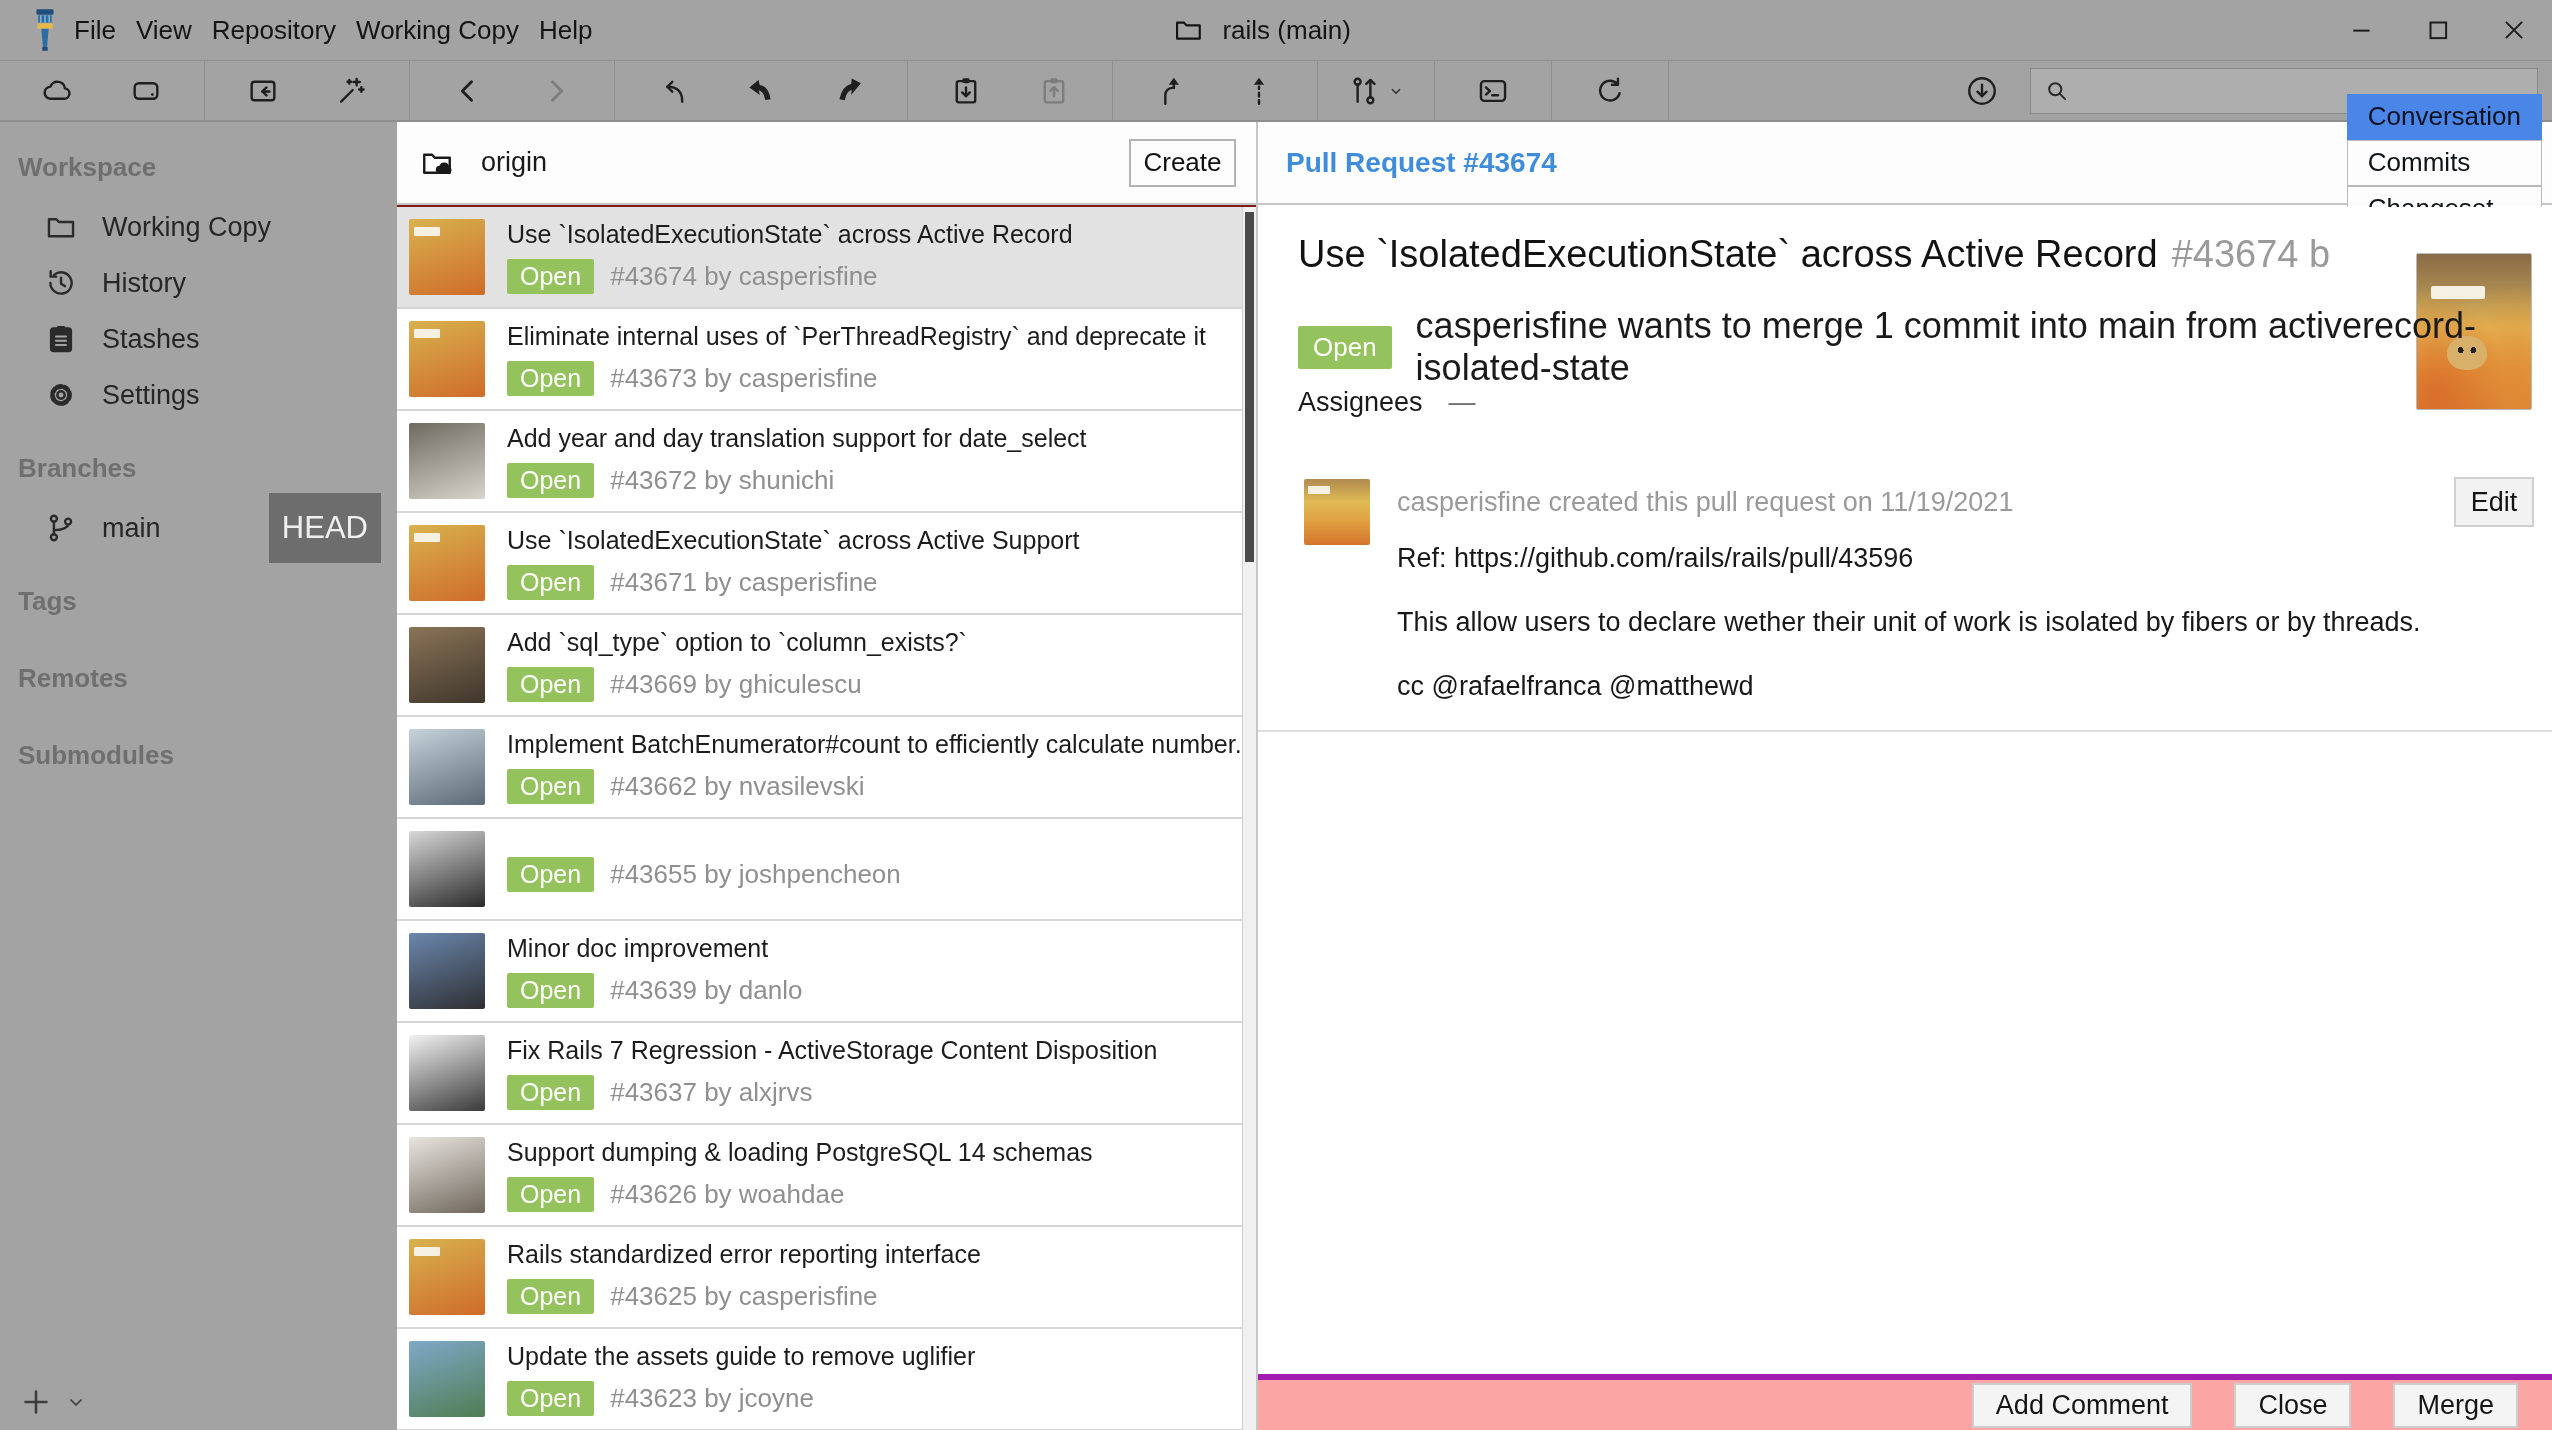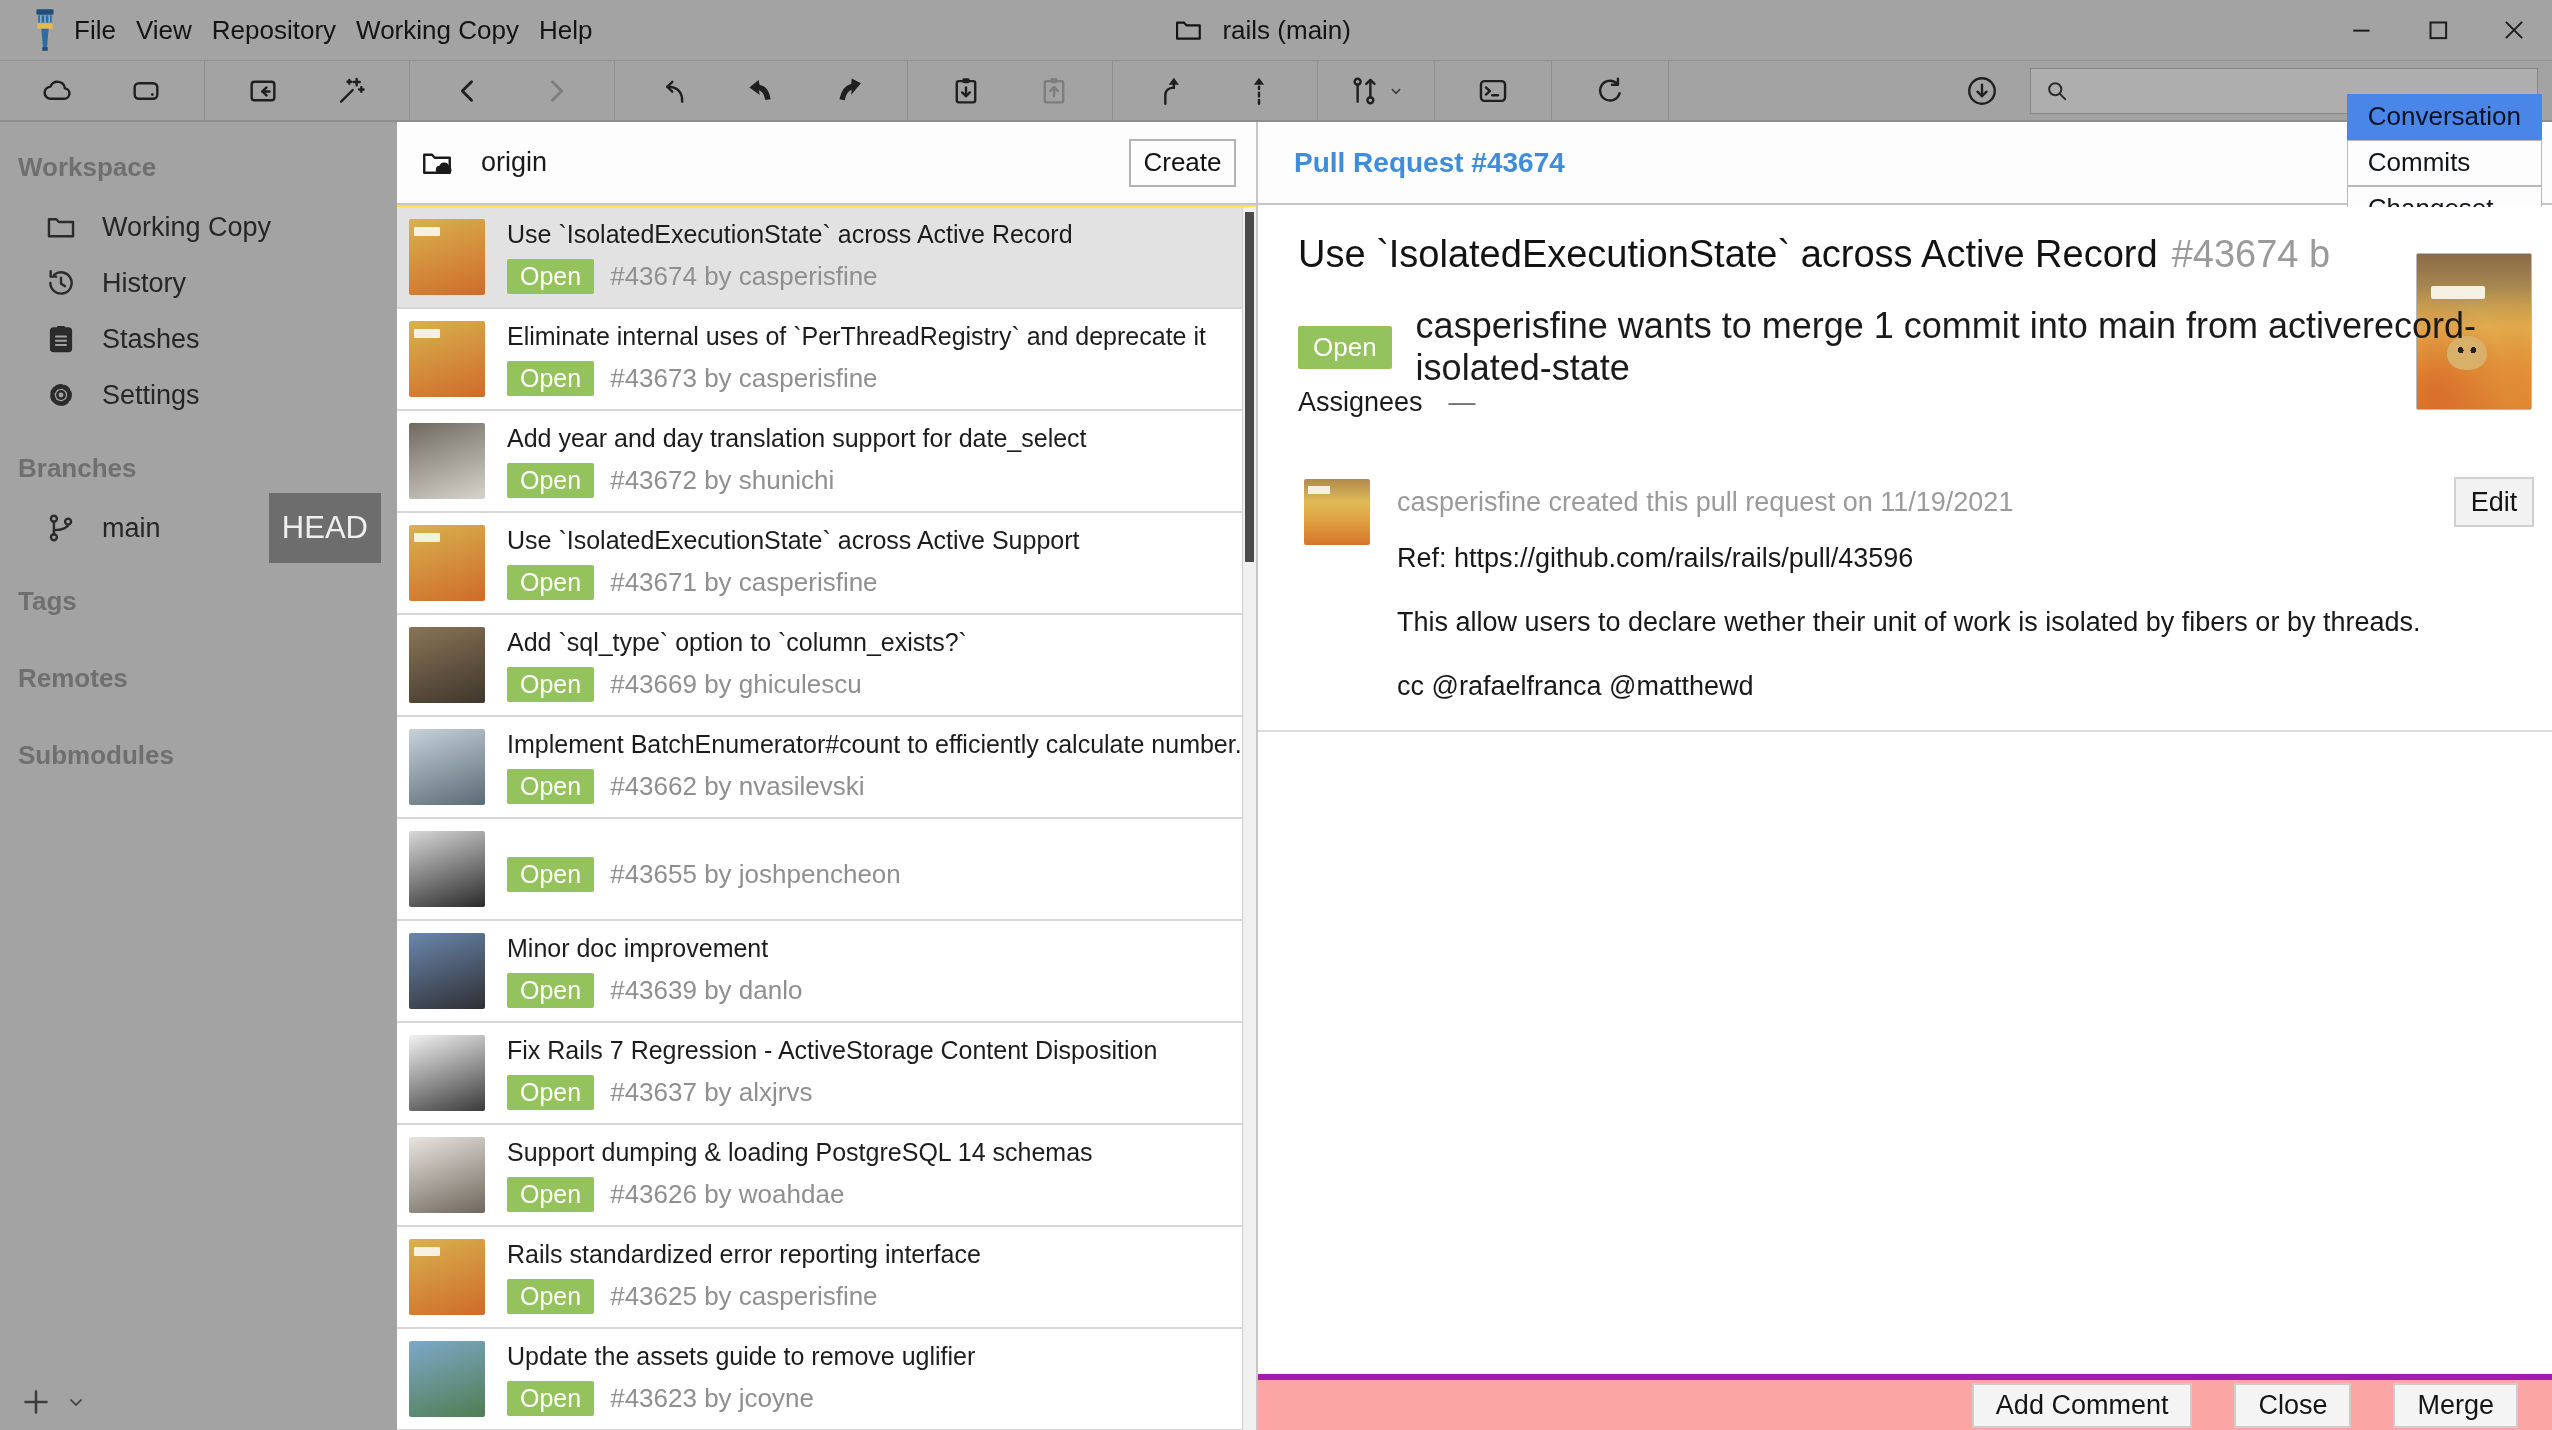--- a/index.html
+++ b/index.html
@@ -47,21 +47,21 @@
   .sb-item .icn{color:#2b2b2b;}
   .sb-badge{margin-left:auto; margin-right:16px; background:var(--headbadge); color:#efefef;
     font-size:31px; padding:17px 13px;}
   .sb-add{position:absolute; left:18px; bottom:10px; display:flex; align-items:center; gap:10px; color:#3c3c3c;}
 
   
   .panel-header{height:83px; background:#fdfdfd; border-bottom:2px solid var(--line);
     display:flex; align-items:center;}
 
   
-  .listpanel{position:absolute; left:397px; top:122px; width:859px; bottom:0; background:#fde047;}
+  .listpanel{position:absolute; left:397px; top:122px; width:859px; bottom:0; background:#7f1d1d;}
   .listpanel .panel-header{padding:0 20px 0 22px;}
   .origin-label{margin-left:26px; font-size:27px; color:#1a1a1a;}
   .create-btn{margin-left:auto; width:107px; height:48px; background:#fdfdfd; border:2px solid #b3b3b3;
     font-size:26px; color:#111; font-family:inherit;}
   .pr-rows{position:absolute; left:0; top:85px; right:14px; bottom:0; overflow:hidden;}
   .pr-row{height:102px; display:flex; align-items:center; padding-left:12px; gap:22px;
     border-bottom:2px solid #d6d6d6; background:#fff;}
   .pr-row.selected{background:#e2e2e2;}
   .pr-avatar{width:76px; height:76px; flex:0 0 76px; border-radius:2px; background:#bbb; position:relative; overflow:hidden;}
   .av-meme::before{content:""; position:absolute; left:5px; top:8px; width:26px; height:9px; background:#f4f0e2; border-radius:1px;}
@@ -69,21 +69,21 @@
   .pr-row-title{font-size:25px; color:var(--ink); white-space:nowrap; overflow:hidden;}
   .pr-row-sub{display:flex; align-items:center; gap:16px; margin-top:10px;}
   .open-badge{background:var(--green); color:#fff; font-size:25px; padding:3px 13px; border-radius:2px;}
   .pr-row-meta{font-size:26px; color:var(--meta); white-space:nowrap;}
   .list-scroll{position:absolute; right:0; top:85px; width:14px; bottom:0; background:#f0f0f0; border-left:1px solid #cfcfcf;}
   .list-thumb{position:absolute; left:2px; right:2px; top:5px; height:350px; background:#4a4a4a;}
 
   
   .detail{position:absolute; left:1256px; top:122px; right:0; bottom:0; background:#fff; border-left:2px solid var(--line);}
   .detail .panel-header{padding:0 10px 0 28px;}
-  .detail-link{font-size:28px; font-weight:700; color:var(--accent);margin-left:8px;}
+  .detail-link{font-size:28px; font-weight:700; color:var(--accent);}
   .tabs{margin-left:auto; display:flex;flex-direction:column;}
   .tab{height:46px; display:flex; align-items:center; padding:0 20px; font-size:26px; color:#101418;
     background:#fdfdfd; border:1px solid #b9b9b9; margin-left:-1px; cursor:default;}
   .tab.active{background:var(--tabblue); border-color:var(--tabblue); color:#0c1220;}
   .detail-body{position:absolute; left:0; top:85px; right:0; bottom:0; background:#fff;}
   .pr-heading{position:absolute; left:40px; top:26px; font-size:38px; color:#121212; white-space:nowrap;}
   .pr-heading .suffix{color:#9a9a9a; margin-left:14px;}
   .merge-row{position:absolute; left:40px; top:98px; display:flex; align-items:center; gap:24px;}
   .merge-row .open-badge{font-size:26px; padding:6px 15px;}
   .merge-text{font-size:36px; color:#1a1a1a;}

